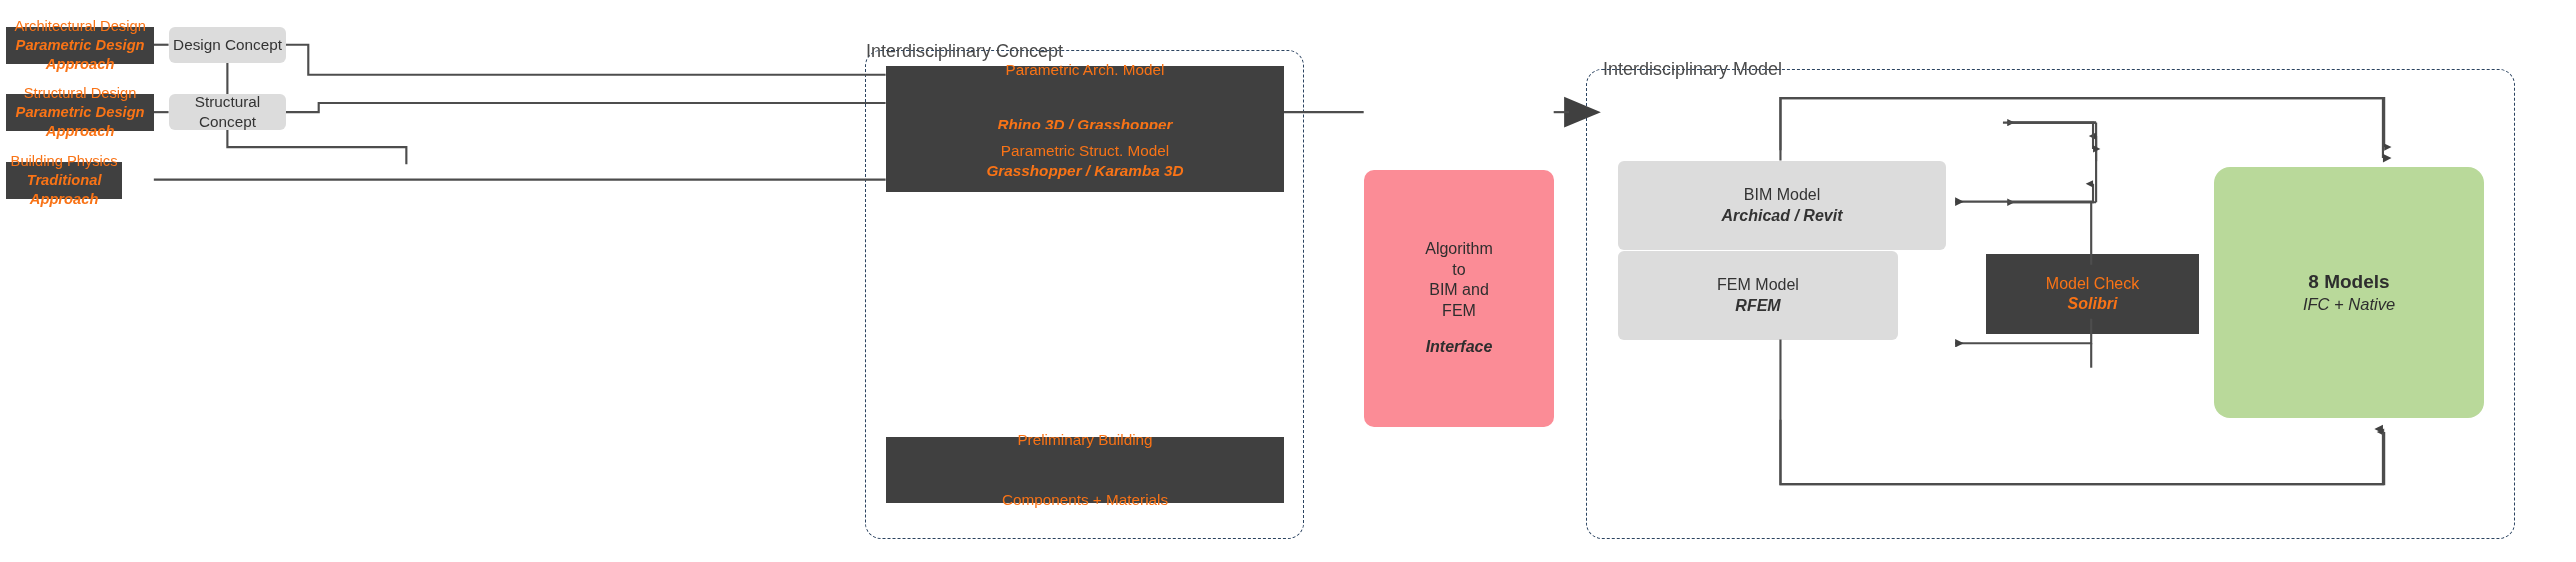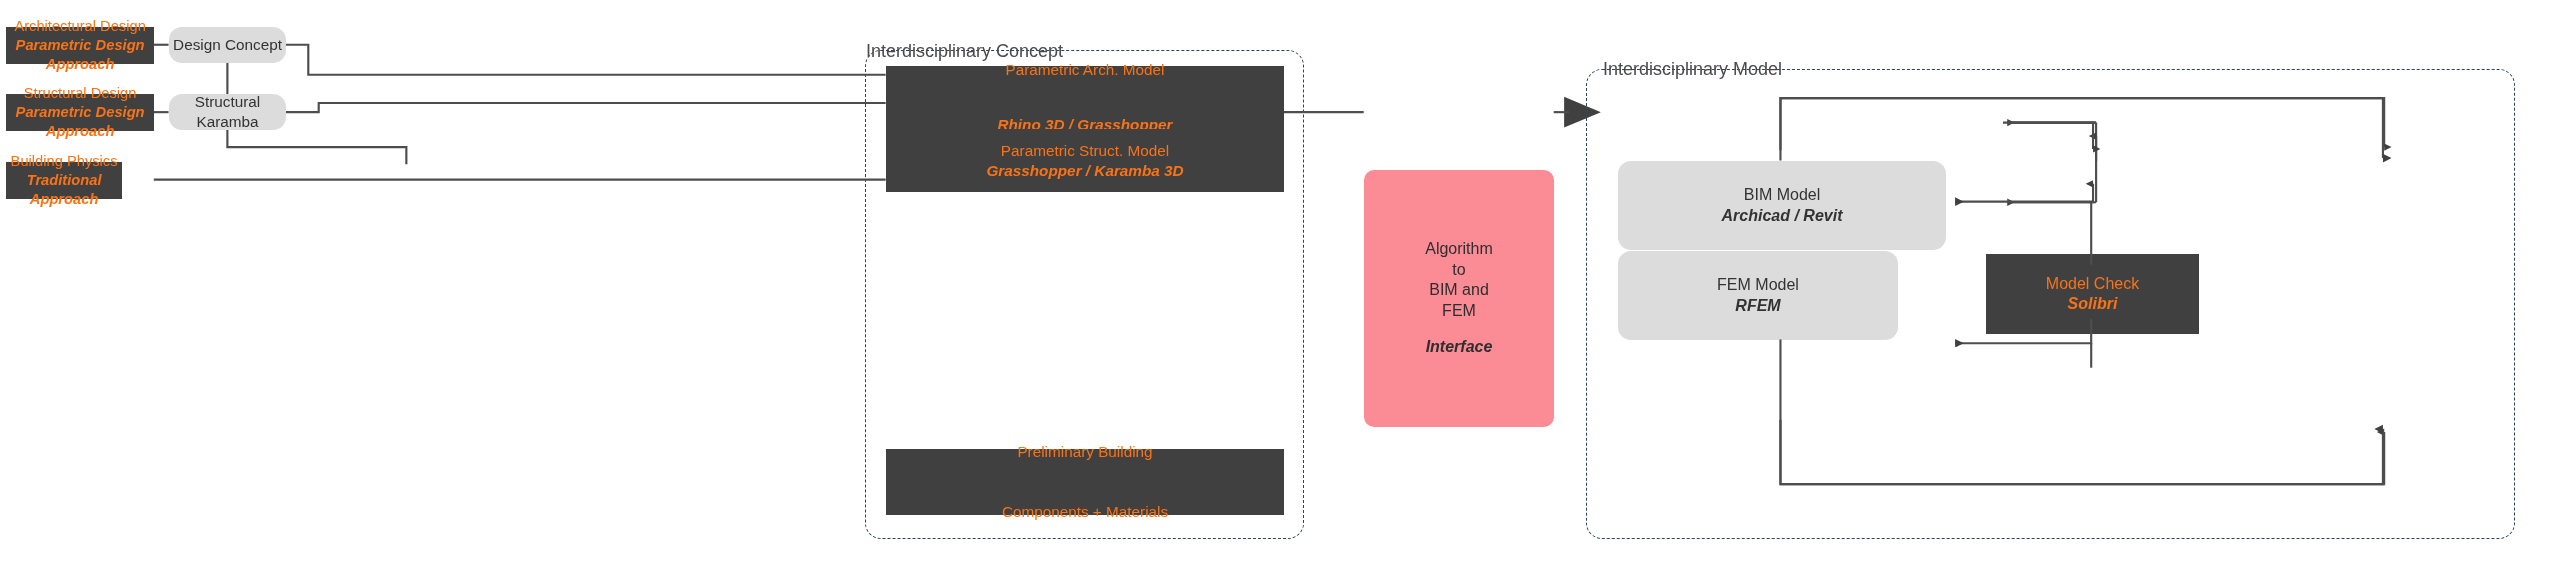--- a/index.html
+++ b/index.html
@@ -39,21 +39,21 @@
   }
   .node .l1 { display: block; }
   .node .l2 { display: block; font-style: italic; font-weight: bold; }
   .dark {
     background: #404040;
     color: #f97316;
   }
   .grey {
     background: #dcdcdc;
     color: #333333;
-    border-radius: 13px;
+    border-radius: 6px;
   }
   .pink {
     background: #fb8c96;
     color: #2e2e2e;
     border-radius: 10px;
   }
   .green {
     background: #b9d99a;
     color: #2e2e2e;
     border-radius: 16px;
@@ -153,34 +153,34 @@
   <div class="node dark" style="left:6.1px; top:162px; width:116px; height:37px; font-size:14.7px;">
     <span class="l1">Building Physics</span>
     <span class="l2">Traditional Approach</span>
   </div>
 
   <div class="node grey" style="left:169px; top:27px; width:117px; height:36px; font-size:15.3px;">
     <span class="l1">Design Concept</span>
   </div>
 
   <div class="node grey" style="left:169px; top:94px; width:117px; height:36px; font-size:15.3px;">
-    <span class="l1">Structural Karamba</span>
+    <span class="l1">Structural Concept</span>
   </div>
 
   <div class="node dark" style="left:886px; top:66px; width:398px; height:63px; font-size:15.3px;gap:35px;">
     <span class="l1">Parametric Arch. Model</span>
     <span class="l2">Rhino 3D / Grasshopper</span>
   </div>
 
   <div class="node dark" style="left:886px; top:129px; width:398px; height:63px; font-size:15.3px;">
     <span class="l1">Parametric Struct. Model</span>
     <span class="l2">Grasshopper / Karamba 3D</span>
   </div>
 
-  <div class="node dark" style="left:886px; top:449px; width:398px; height:66px; font-size:15.3px;gap:40px;">
+  <div class="node dark" style="left:886px; top:437px; width:398px; height:66px; font-size:15.3px;gap:40px;">
     <span class="l1">Preliminary Building</span>
     <span class="l1">Components + Materials</span>
   </div>
 
   <div class="node pink" style="left:1364px; top:170px; width:190px; height:257px; font-size:16px;">
     <span class="l1">Algorithm</span>
     <span class="l1">to</span>
     <span class="l1">BIM and</span>
     <span class="l1">FEM</span>
     <span class="spacer-gap"></span>
@@ -195,20 +195,24 @@
   <div class="node grey" style="left:1618px; top:251px; width:280px; height:89px; font-size:16px;">
     <span class="l1">FEM Model</span>
     <span class="l2">RFEM</span>
   </div>
 
   <div class="node dark" style="left:1986px; top:254px; width:213px; height:80px; font-size:16px;">
     <span class="l1">Model Check</span>
     <span class="l2">Solibri</span>
   </div>
 
+  <div class="node green" style="left:2214px; top:167px; width:270px; height:251px; font-size:19px;">
+    <span class="l1" style="font-weight:bold;">8 Models</span>
+    <span class="l2" style="font-weight:normal; font-size:16.5px;">IFC + Native</span>
+  </div>
 
 </div>
 
 <svg class="wires" viewBox="0 0 4203 917" preserveAspectRatio="none" style="position:absolute; left:0; top:0;">
   <defs>
     <marker id="a-left" markerWidth="18" markerHeight="18" refX="15" refY="7" orient="auto" markerUnits="userSpaceOnUse">
       <path d="M15,0 L15,14 L1,7 Z" fill="#404040"></path>
     </marker>
     <marker id="a-down" markerWidth="18" markerHeight="18" refX="7" refY="15" orient="auto" markerUnits="userSpaceOnUse">
       <path d="M0,15 L14,15 L7,1 Z" fill="#404040"></path>

